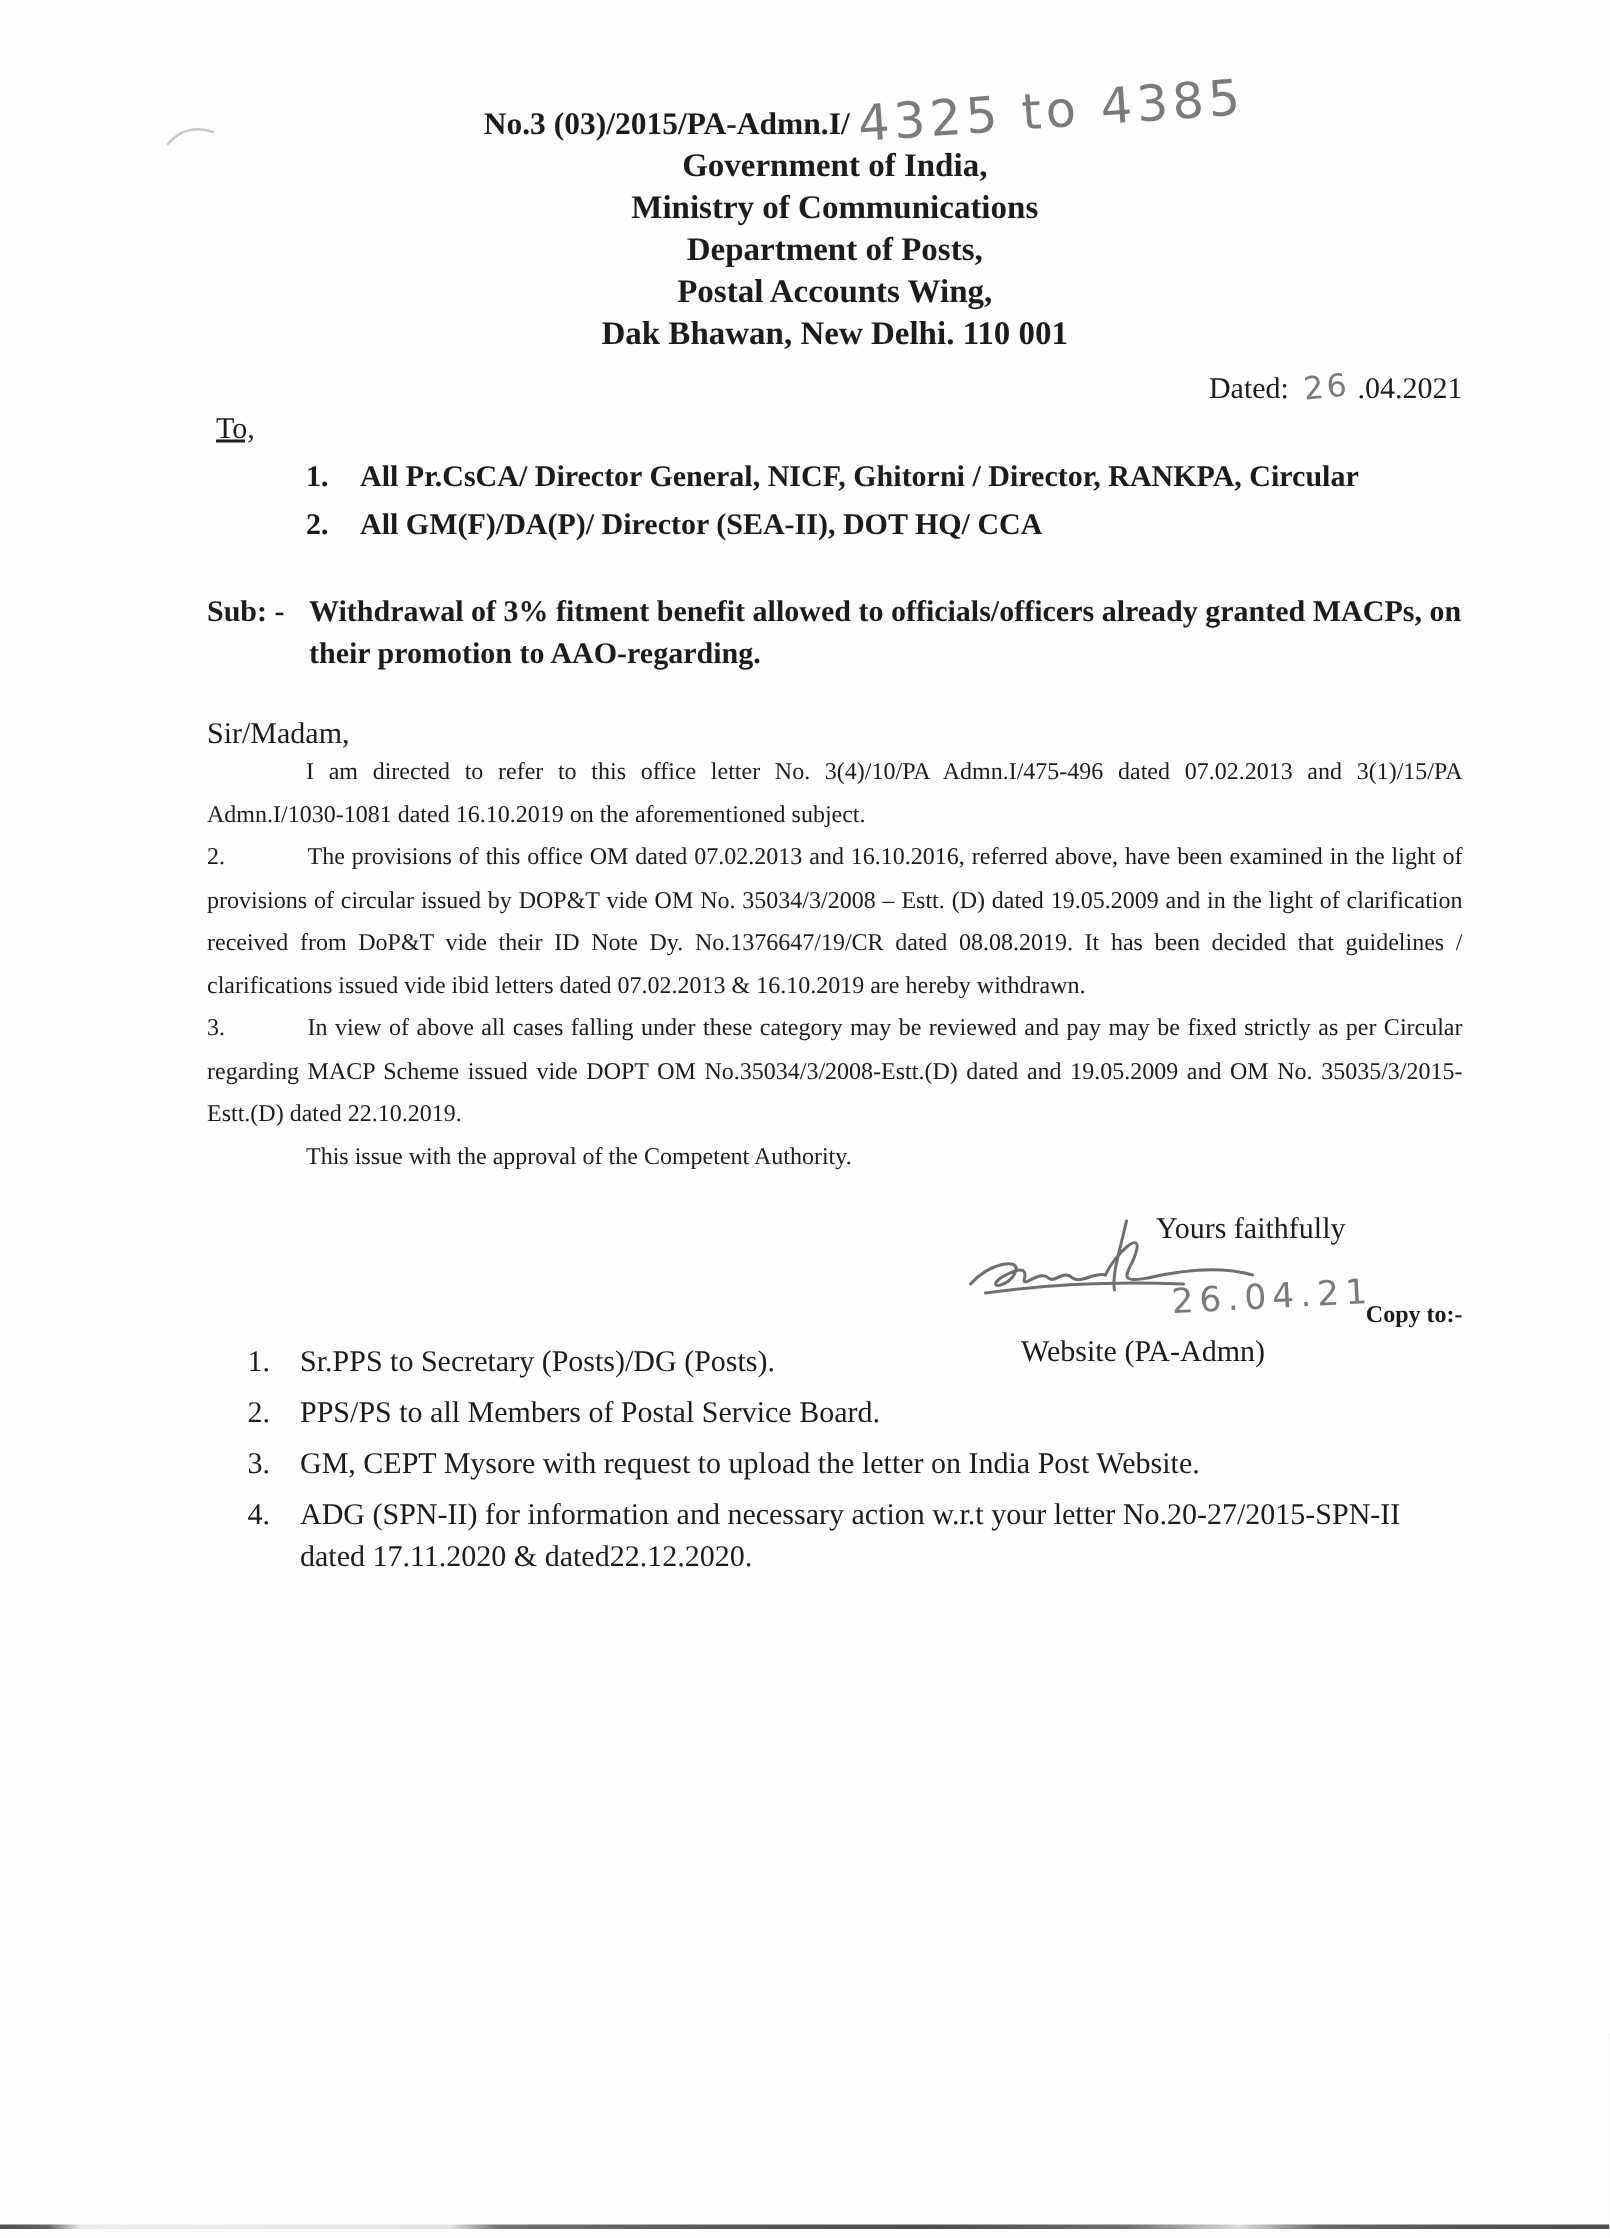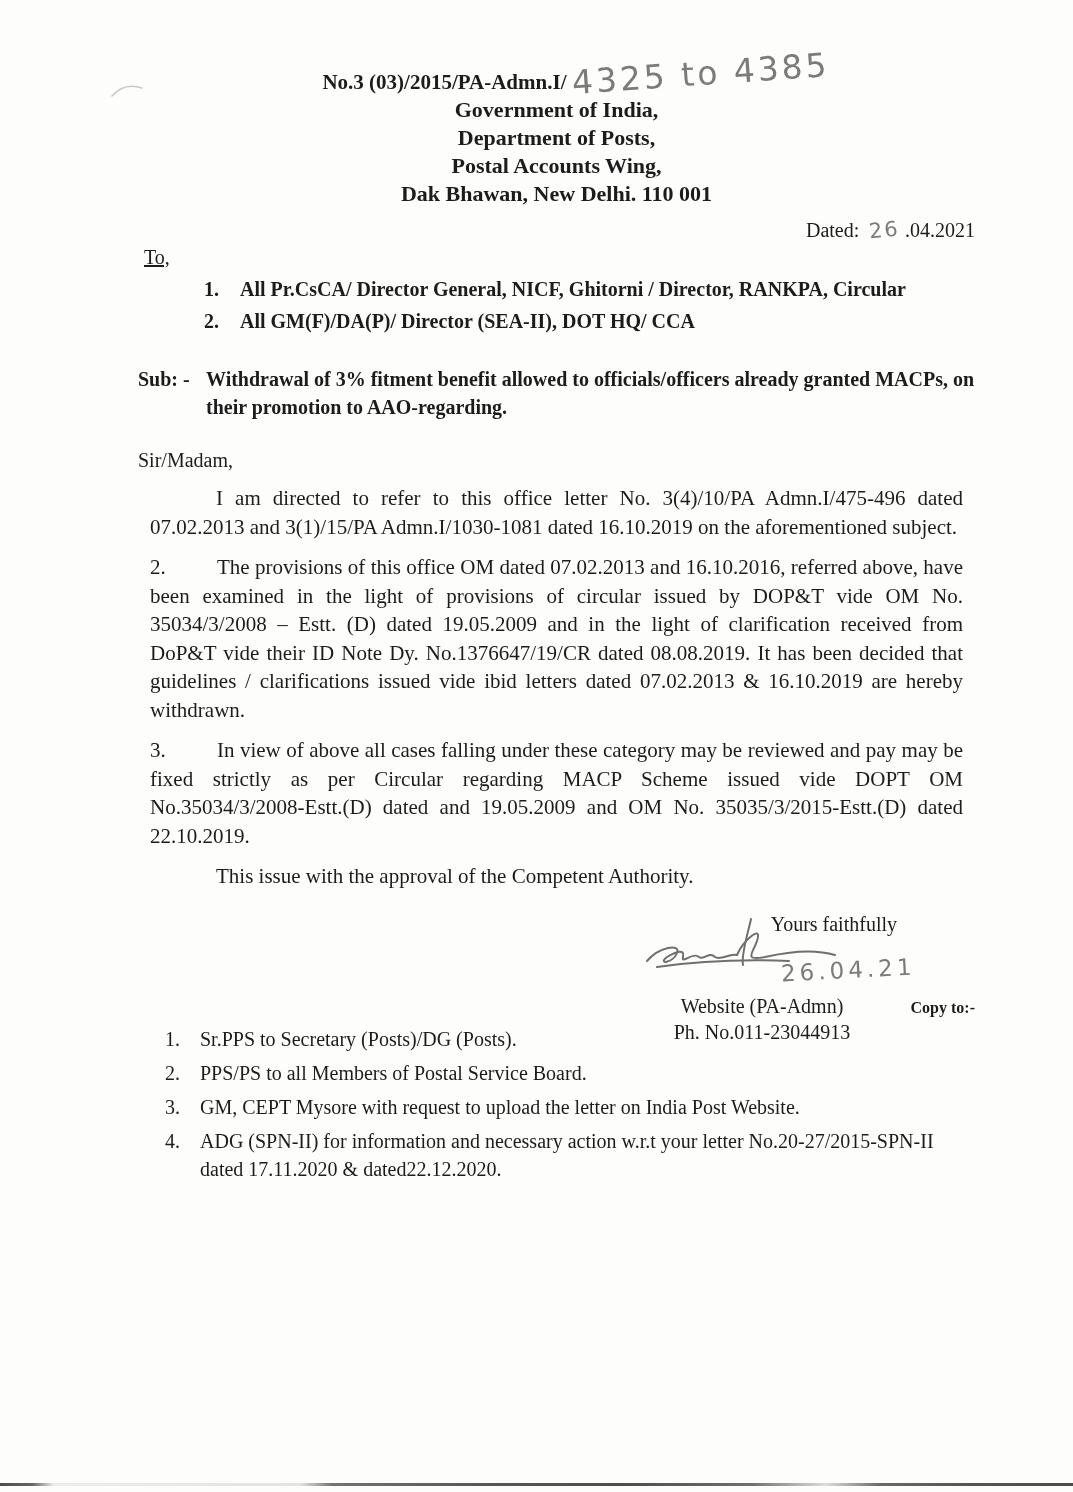--- a/index.html
+++ b/index.html
@@ -32,21 +32,21 @@
   .addr-item{display:flex;font-weight:bold;font-size:20px;line-height:28px;margin-bottom:4px;}
   .addr-num{width:36px;flex-shrink:0;}
   .addr-text{max-width:672px;}
   
   .subject-row{display:flex;margin-top:30px;font-size:20px;line-height:28px;}
   .subject-label{width:68px;flex-shrink:0;font-weight:bold;}
   .subject-text{font-weight:bold;max-width:775px;}
   
   .salutation{margin-top:28px;font-size:20px;}
   p.body{
-    font-size:21px;line-height:28.5px;text-align:justify;margin:12px;
+    font-size:16px;line-height:28.5px;text-align:justify;margin:0;
   }
   .p1{margin-top:27px;text-indent:66px;}
   .pn{margin-top:31px;}
   .para-num{display:inline-block;width:67px;}
   .closing{margin-top:29px;text-indent:66px;}
   
   .sig-block{
     width:270px;margin-left:auto;margin-right:78px;margin-top:20px;
     text-align:center;font-size:20px;line-height:26px;position:relative;
   }
@@ -82,20 +82,21 @@
 
   <svg class="pen-mark" width="50" height="24" viewBox="0 0 50 24">
     <path d="M4,18 Q16,4 34,10" stroke="#c9c9c6" stroke-width="1.6" fill="none" stroke-linecap="round"></path>
   </svg>
 
   <div class="letterhead">
     <div class="ref-line">
       <span>No.3 (03)/2015/PA-Admn.I/</span><span class="hand ref-hand">4325 to 4385</span>
     </div>
     <div class="org-line">Government of India,</div>
+    <div class="org-line">Ministry of Communications</div>
     <div class="org-line">Department of Posts,</div>
     <div class="org-line">Postal Accounts Wing,</div>
     <div class="org-line">Dak Bhawan, New Delhi. 110 001</div>
   </div>
 
   <div class="date-line">
     <span>Dated:</span>&nbsp;
     <span class="hand date-hand">26</span>&nbsp;<span>.04.2021</span>
   </div>
 
@@ -133,21 +134,20 @@
         <g stroke="#6f6f6c" stroke-width="2" fill="none" stroke-linecap="round">
           <path d="M8,46 C20,32 42,28 38,38 C34,48 18,50 28,42 C38,36 46,34 44,42 C42,50 54,36 60,42 C64,46 70,36 76,42 C82,46 90,38 98,40"></path>
           <path d="M112,4 C108,22 102,40 104,50"></path>
           <path d="M98,40 C104,26 124,8 118,26 C114,38 104,46 126,42 C152,36 176,34 196,40"></path>
           <path d="M18,52 C60,46 100,44 150,46"></path>
         </g>
       </svg>
       <span class="hand sig-date-hand">26.04.21</span>
     </div>
     <div class="sig-title">Website (PA-Admn)</div>
-    <div class="sig-phone">Ph. No.011-23044913</div>
   </div>
 
   <div class="copy-heading">Copy to:-</div>
   <div class="copy-list">
     <div class="copy-item">
       <span class="copy-num">1.</span>
       <span class="copy-text">Sr.PPS to Secretary (Posts)/DG (Posts).</span>
     </div>
     <div class="copy-item">
       <span class="copy-num">2.</span>

